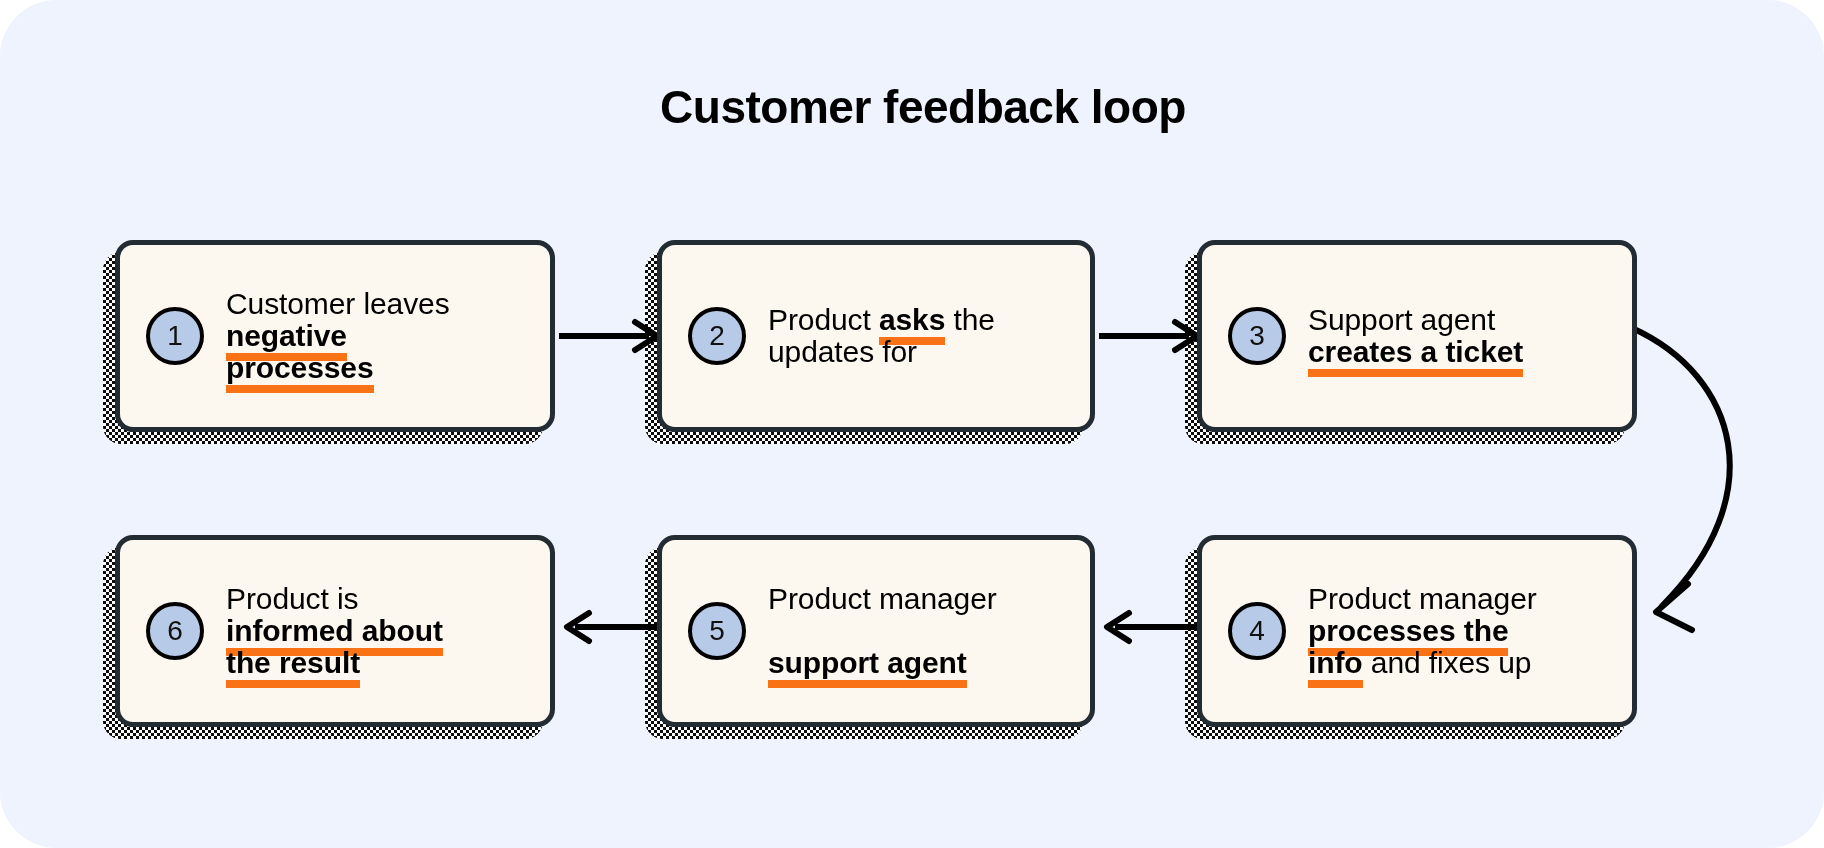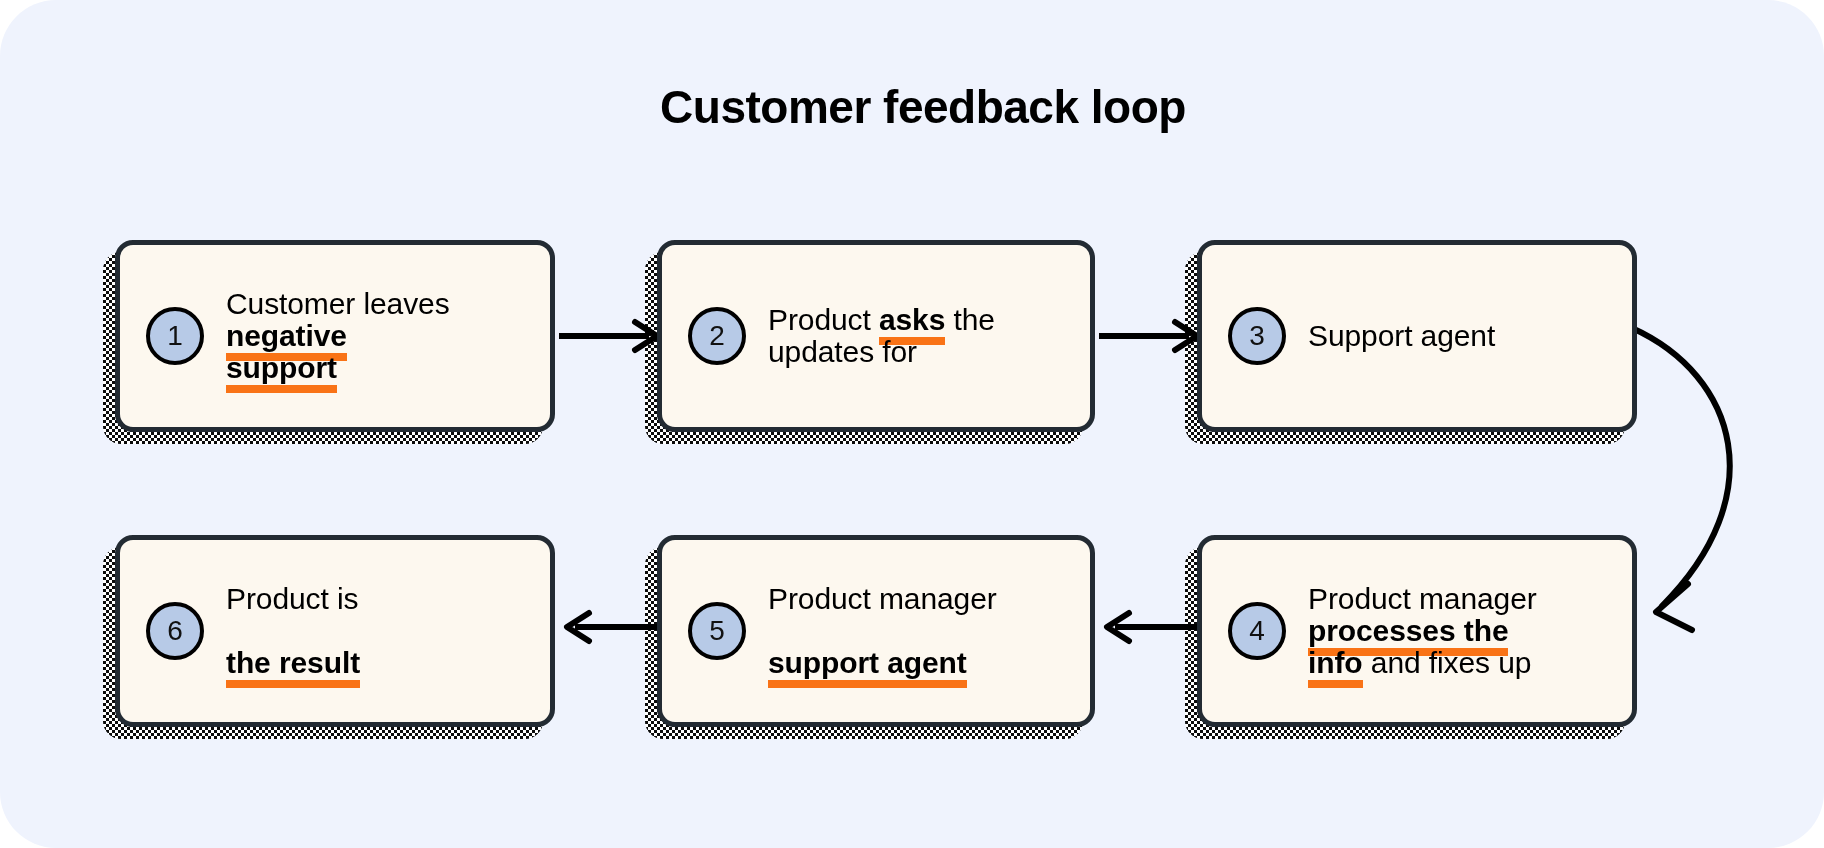--- a/index.html
+++ b/index.html
@@ -112,21 +112,21 @@
 
 <div class="canvas">
 
   <div class="diagram-title">Customer feedback loop</div>
 
   <div class="step-shadow" style="left:103px; top:252px; width:440px; height:192px;"></div>
   <div class="step-box" style="left:115px; top:240px; width:440px; height:192px;">
     <div class="step-badge">
       <span>1</span>
     </div>
-    <div class="step-text"><span>Customer leaves </span><b>negative</b><br><b>support</b></div>
+    <div class="step-text"><span>Customer leaves </span><b>negative</b><br><b>processes</b></div>
   </div>
 
   <div class="connector" style="left:557px; top:316px; width:110px; height:40px;">
     <svg width="110" height="40" viewBox="0 0 110 40" fill="none">
       <path d="M2 20 H 92" stroke="#000000" stroke-width="6" stroke-linecap="butt"></path>
       <path d="M78 6 L 100 20 L 78 34" stroke="#000000" stroke-width="6" stroke-linecap="round" stroke-linejoin="round" fill="none"></path>
     </svg>
   </div>
 
   <div class="step-shadow" style="left:645px; top:252px; width:438px; height:192px;"></div>
@@ -142,36 +142,36 @@
       <path d="M2 20 H 92" stroke="#000000" stroke-width="6" stroke-linecap="butt"></path>
       <path d="M78 6 L 100 20 L 78 34" stroke="#000000" stroke-width="6" stroke-linecap="round" stroke-linejoin="round" fill="none"></path>
     </svg>
   </div>
 
   <div class="step-shadow" style="left:1185px; top:252px; width:440px; height:192px;"></div>
   <div class="step-box" style="left:1197px; top:240px; width:440px; height:192px;">
     <div class="step-badge">
       <span>3</span>
     </div>
-    <div class="step-text"><span>Support agent</span><br></div>
+    <div class="step-text"><span>Support agent</span><br><b>creates a ticket</b></div>
   </div>
 
   <div class="connector" style="left:1620px; top:318px; width:200px; height:320px;">
     <svg width="200" height="320" viewBox="0 0 200 320" fill="none">
       <path d="M12 10 C 118 58, 152 178, 42 288" stroke="#000000" stroke-width="6" fill="none" stroke-linecap="round"></path>
       <path d="M68 266 L 36 294 L 72 312" stroke="#000000" stroke-width="6" fill="none" stroke-linecap="round" stroke-linejoin="round"></path>
     </svg>
   </div>
 
   <div class="step-shadow" style="left:103px; top:547px; width:440px; height:192px;"></div>
   <div class="step-box" style="left:115px; top:535px; width:440px; height:192px;">
     <div class="step-badge">
       <span>6</span>
     </div>
-    <div class="step-text"><span>Product is</span><br><br><b>the result</b></div>
+    <div class="step-text"><span>Product is</span><br><b>informed about</b><br><b>the result</b></div>
   </div>
 
   <div class="connector" style="left:557px; top:607px; width:110px; height:40px;">
     <svg width="110" height="40" viewBox="0 0 110 40" fill="none">
       <path d="M108 20 H 18" stroke="#000000" stroke-width="6" stroke-linecap="butt"></path>
       <path d="M32 6 L 10 20 L 32 34" stroke="#000000" stroke-width="6" stroke-linecap="round" stroke-linejoin="round" fill="none"></path>
     </svg>
   </div>
 
   <div class="step-shadow" style="left:645px; top:547px; width:438px; height:192px;"></div>

